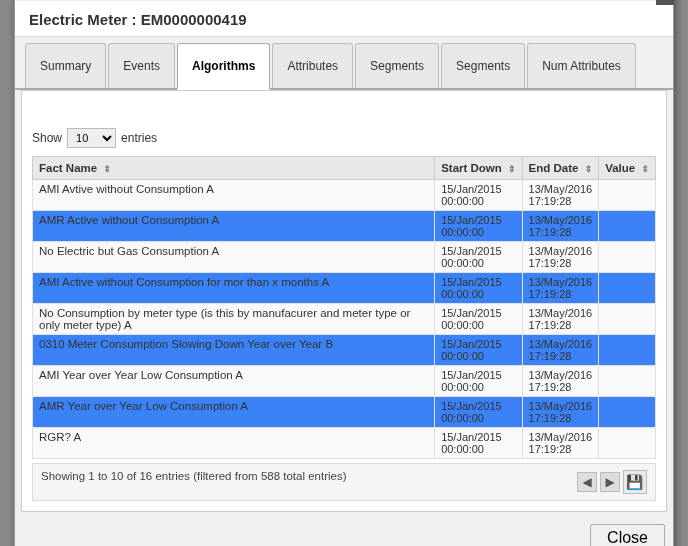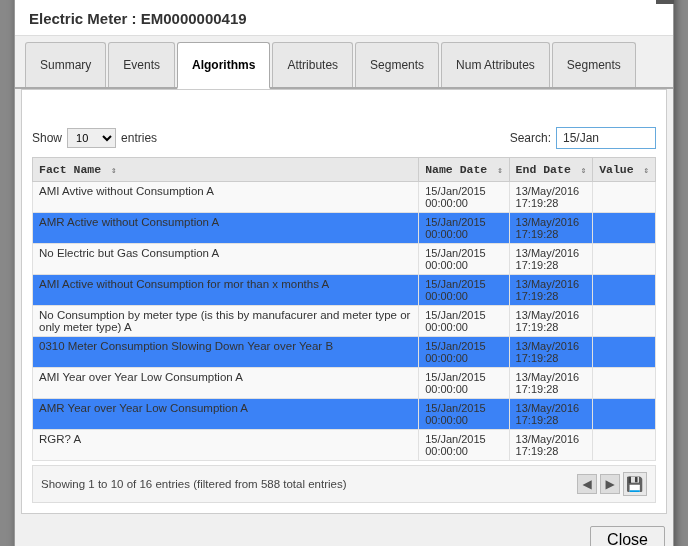--- a/index.html
+++ b/index.html
@@ -121,21 +121,20 @@
     thead tr {
       background: #e8e8e8;
     }
     thead th {
       padding: 5px 6px;
       text-align: left;
       border: 1px solid #ccc;
       font-weight: bold;
       color: #333;
       white-space: nowrap;
-      font-family: Liberation Mono, monospace;
     }
     thead th .sort-icon {
       font-size: 9px;
       color: #777;
       margin-left: 3px;
     }
     tbody tr {
       background: #3b82f6;
     }
     tbody tr:nth-child(odd) {
@@ -145,21 +144,20 @@
       padding: 3px 6px;
       border: 1px solid #e0e0e0;
       color: #333;
       vertical-align: top;
     }
     .td-fact { min-width: 280px; }
     .td-date { white-space: nowrap; font-size: 11px; }
     .td-value { text-align: right; }
     .footer-bar {
       display: flex;
-      align-items: center;
       justify-content: space-between;
       background: #f5f5f5;
       border: 1px solid #ddd;
       padding: 6px 8px;
       margin-top: 4px;
       font-size: 11.5px;
       color: #444;
     }
     .footer-nav {
       display: flex;
@@ -211,51 +209,47 @@
   <button class="modal-close-btn">✕</button>
 
   <div class="modal-title">Electric Meter : EM0000000419</div>
 
   <div class="tabs">
     <div class="tab">Summary</div>
     <div class="tab">Events</div>
     <div class="tab active">Algorithms</div>
     <div class="tab">Attributes</div>
     <div class="tab">Segments</div>
+    <div class="tab">Segments</div>
     <div class="tab">Num Attributes</div>
-    <div class="tab">Segments</div>
   </div>
 
   <div class="content-area">
     <div class="toolbar">
       <div class="show-entries">
         <label>Show</label>
         <select>
           <option>10</option>
           <option>25</option>
           <option>50</option>
           <option>100</option>
         </select>
         <label>entries</label>
       </div>
-      <div class="search-box">
-        <label>Search:</label>
-        <input type="text" value="15/Jan" style="">
-      </div>
     </div>
 
     <table>
       <thead>
         <tr>
           <th>
             <span>Fact Name</span>
             <span class="sort-icon">⇕</span>
           </th>
           <th>
-            <span>Name Date</span>
+            <span>Start Down</span>
             <span class="sort-icon">⇕</span>
           </th>
           <th>
             <span>End Date</span>
             <span class="sort-icon">⇕</span>
           </th>
           <th>
             <span>Value</span>
             <span class="sort-icon">⇕</span>
           </th>

